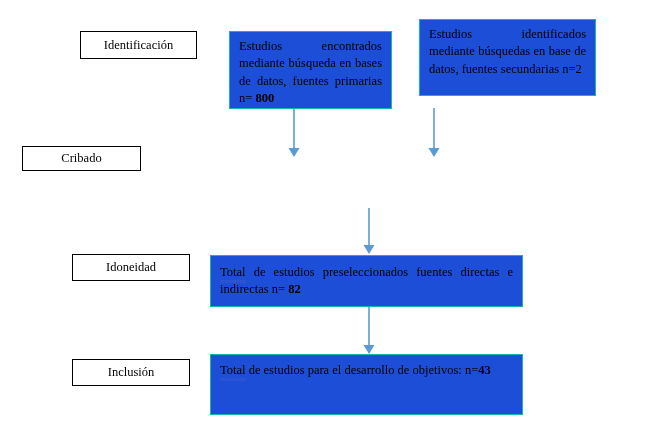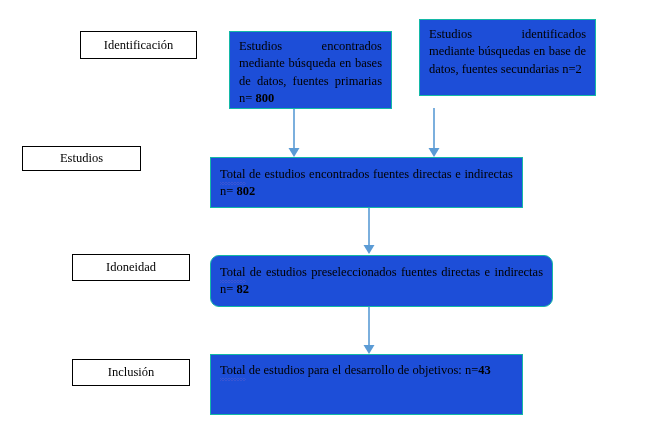--- a/index.html
+++ b/index.html
@@ -91,44 +91,41 @@
 </head>
 <body>
 
 <div id="diagram">
 
   <div class="stage-box" style="left:80px; top:31px; width:117px; height:28px;">
     <span>Identificación</span>
   </div>
 
   <div class="stage-box" style="left:22px; top:146px; width:119px; height:25px;">
-    <span>Estudios</span>
+    <span>Cribado</span>
   </div>
 
   <div class="stage-box" style="left:72px; top:359px; width:118px; height:27px;">
     <span>Inclusión</span>
   </div>
 
   <div class="stage-box" style="left:72px; top:254px; width:118px; height:27px;">
     <span>Idoneidad</span>
   </div>
 
   <div class="content-box" style="left:229px; top:31px; width:163px; height:78px;">
     <p><span>Estudios encontrados mediante búsqueda en bases de datos, fuentes primarias n= </span><b>800</b></p>
   </div>
 
   <div class="content-box" style="left:419px; top:19px; width:177px; height:77px;">
     <p><span>Estudios identificados mediante búsquedas en base de datos, fuentes secundarias n=</span><span>2</span></p>
   </div>
 
-  <div class="content-box" style="left:210px; top:157px; width:313px; height:51px; padding-top:8px;">
-    <p><span class="squiggle">Total</span><span> de estudios encontrados fuentes directas e indirectas n= </span><b>802</b></p>
-  </div>
 
-  <div class="content-box" style="left:210px; top:255px; width:343px; height:52px; padding-top:8px;border-radius:9px;">
+  <div class="content-box" style="left:210px; top:255px; width:313px; height:52px; padding-top:8px;">
     <p><span class="squiggle">Total</span><span> de estudios preseleccionados fuentes directas e indirectas n= </span><b>82</b></p>
   </div>
 
   <div class="content-box" style="left:210px; top:354px; width:313px; height:61px; padding-top:7px;">
     <p><span class="squiggle">Total</span><span> de estudios para el desarrollo de objetivos:  n=</span><b>43</b></p>
   </div>
 
   <div class="arrow" style="left:286px; top:109px; width:16px; height:49px;">
     <svg width="16" height="49" viewBox="0 0 16 49">
       <line x1="8" y1="0" x2="8" y2="40" stroke="#5B9BD5" stroke-width="1.6"></line>

